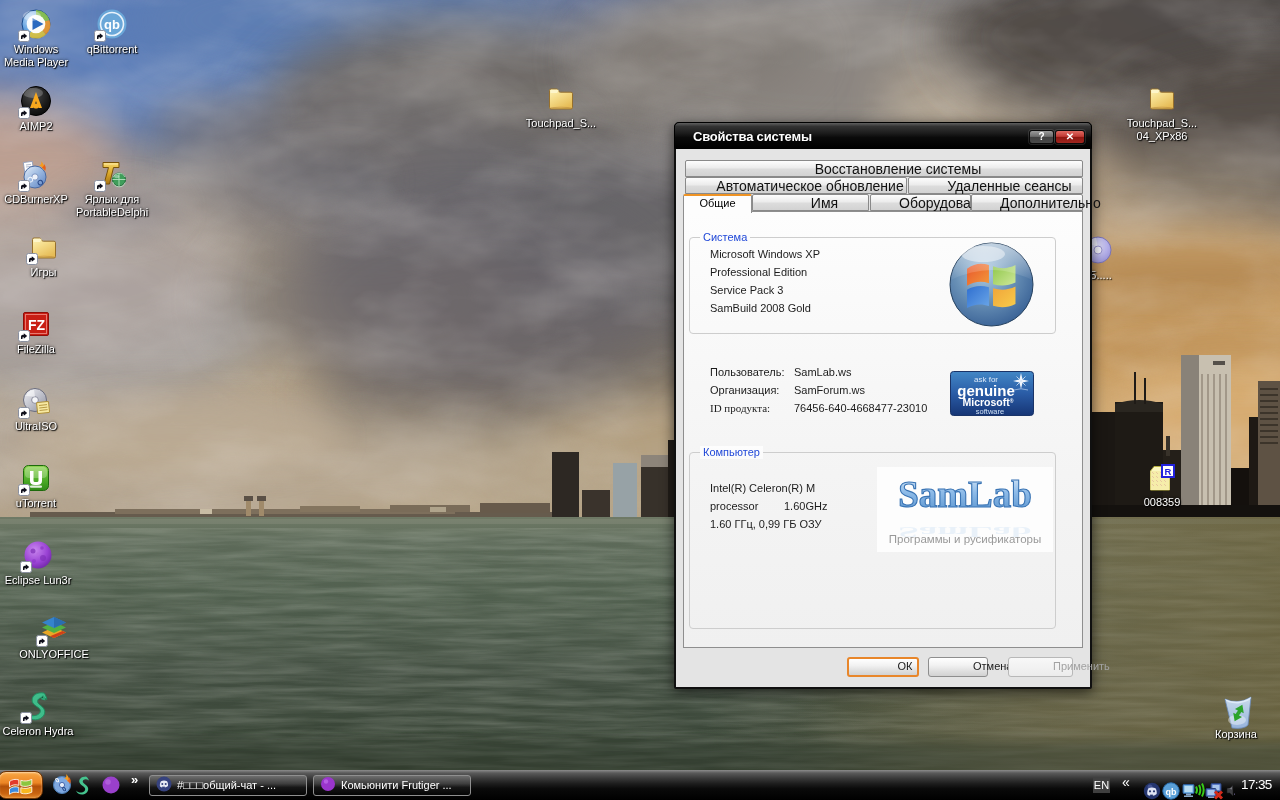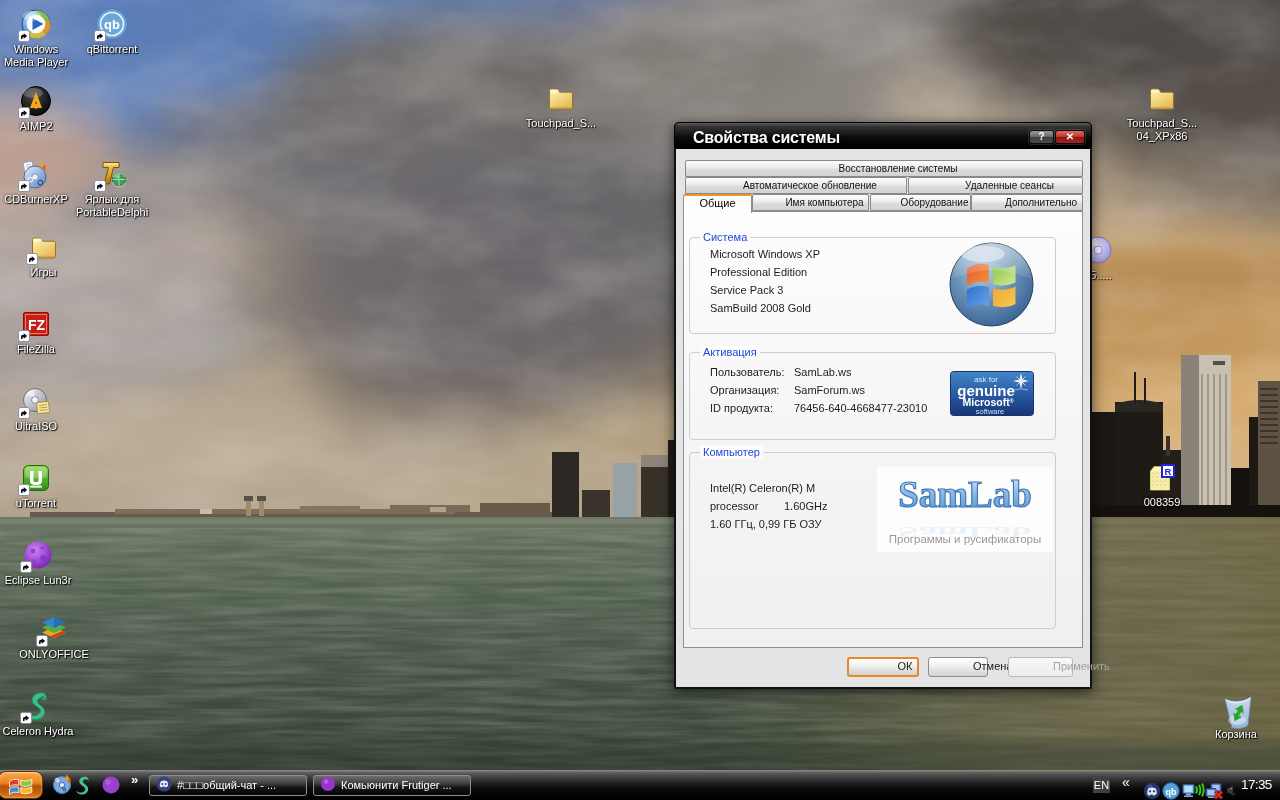--- a/index.html
+++ b/index.html
@@ -6,25 +6,25 @@
 body{font-family:"Liberation Sans",sans-serif;position:relative;}
 #desk{position:absolute;left:0;top:0;width:1280px;height:770px;overflow:hidden;}
 #wall{position:absolute;left:0;top:0;}
 .ico{position:absolute;text-align:center;color:#fff;font-size:11px;line-height:13px;text-shadow:1px 1px 1px #000,0 0 3px #000;}
 .ico .img{position:relative;margin:0 auto;width:32px;height:32px;}
 .ico .lbl{margin-top:3px;}
 .ico svg text{text-shadow:none;}
 
 #dlg{position:absolute;left:674px;top:122px;width:418px;height:567px;background:#e4e4e4;border:2px solid #101010;border-radius:5px 5px 2px 2px;box-shadow:0 3px 14px rgba(0,0,0,.65);}
 #tbar{position:absolute;left:-2px;top:-2px;width:418px;height:27px;border-radius:5px 5px 0 0;background:linear-gradient(180deg,#5f5f5f 0%,#333 14%,#1d1d1d 40%,#0a0a0a 58%,#000 100%);border:1px solid #000;}
-#tbar .cap{position:absolute;left:18px;top:6px;font-size:16px;font-weight:bold;color:#fff;text-shadow:0 1px 2px #000;letter-spacing:-0.2px;}
+#tbar .cap{position:absolute;left:18px;top:6px;font-size:13px;font-weight:bold;color:#fff;text-shadow:0 1px 2px #000;letter-spacing:-0.2px;}
 .cbtn{position:absolute;top:7px;height:14px;border-radius:3px;border:1px solid #0a0a0a;color:#fff;font-size:10px;font-weight:bold;text-align:center;line-height:12px;box-shadow:0 0 0 1px rgba(255,255,255,.12);}
 #bq{left:354px;width:25px;background:linear-gradient(180deg,#9a9a9a 0%,#6d6d6d 45%,#3f3f3f 52%,#4a4a4a 100%);}
 #bx{left:380px;width:30px;background:linear-gradient(180deg,#e06a62 0%,#c03a34 45%,#8e1610 52%,#a12620 100%);}
-.tab{position:absolute;height:17px;background:linear-gradient(180deg,#fdfdfd 0%,#ececec 45%,#dcdcdc 55%,#d2d2d2 100%);border:1px solid #898989;border-radius:2px 2px 0 0;font-size:10px;color:#111;text-align:center;line-height:16px;padding-left:28px;}
+.tab{position:absolute;height:17px;background:linear-gradient(180deg,#fdfdfd 0%,#ececec 45%,#dcdcdc 55%,#d2d2d2 100%);border:1px solid #898989;border-radius:2px 2px 0 0;font-size:14px;color:#111;text-align:center;line-height:16px;padding-left:28px;}
 #tabsel{position:absolute;left:7px;top:70px;width:69px;height:19px;background:#fdfdfd;border:1px solid #8e8e8e;border-bottom:none;border-top:2px solid #ef9324;border-radius:2px 2px 0 0;font-size:11px;color:#000;text-align:center;line-height:15px;z-index:3;}
 #page{position:absolute;left:7px;top:87px;width:400px;height:437px;background:linear-gradient(180deg,#fdfdfd,#f4f4f4 60%,#f0f0f0);border:1px solid #8e8e8e;z-index:2;}
 .grp{position:absolute;left:13px;width:367px;border:1px solid #cdcdcd;border-radius:4px;}
 .grp .gl{position:absolute;left:10px;top:-7px;background:inherit;background:linear-gradient(180deg,#fdfdfd,#fbfbfb);padding:0 3px;font-size:11px;color:#2048d8;line-height:13px;}
 .txt{position:absolute;font-size:11px;color:#1c1c1c;}
 .btn{position:absolute;top:533px;height:20px;background:linear-gradient(180deg,#ffffff 0%,#f2f2f2 40%,#dedede 75%,#d2d2d2 100%);border:1px solid #8e8e8e;border-radius:3px;font-size:11px;color:#1a1a1a;text-align:center;line-height:17px;padding-left:44px;}
 
 #task{position:absolute;left:0;top:770px;width:1280px;height:30px;background:linear-gradient(180deg,#8c8c8c 0%,#5a5a5a 10%,#3a3a3a 27%,#1e1e1e 45%,#0a0a0a 62%,#000 100%);}
 #start{position:absolute;left:-2px;top:1px;width:45px;height:28px;border-radius:8px;background:linear-gradient(180deg,#f8a844 0%,#ec8524 42%,#b35108 55%,#c96410 82%,#e08428 100%);border:1px solid #6e3404;box-shadow:inset 0 1px 2px rgba(255,255,255,.55),inset 0 -1px 2px rgba(255,200,120,.3);}
 .tkb{position:absolute;top:5px;height:21px;border:1px solid #8f8f8f;border-radius:3px;background:linear-gradient(180deg,#6e6e6e 0%,#3f3f3f 40%,#161616 60%,#050505 100%);color:#fff;font-size:11px;line-height:19px;white-space:nowrap;overflow:hidden;}
@@ -507,28 +507,25 @@
  <div class="tab" style="left:295px;top:70px;width:112px;">Дополнительно</div>
  <div id="tabsel">Общие</div>
  <div id="page"></div>
  <div class="grp" style="top:113px;height:97px;z-index:4;">
         <span class="gl">Система</span>
       </div>
  <div class="txt" style="left:34px;top:124px;z-index:5;">Microsoft Windows XP</div>
  <div class="txt" style="left:34px;top:142px;z-index:5;">Professional Edition</div>
  <div class="txt" style="left:34px;top:160px;z-index:5;">Service Pack 3</div>
  <div class="txt" style="left:34px;top:178px;z-index:5;">SamBuild 2008 Gold</div>
- <div class="grp" style="top:228px;height:88px;z-index:4;">
-        <span class="gl">Активация</span>
-      </div>
  <div class="txt" style="left:34px;top:242px;z-index:5;">Пользователь:</div>
       <div class="txt" style="left:118px;top:242px;z-index:5;">SamLab.ws</div>
  <div class="txt" style="left:34px;top:260px;z-index:5;">Организация:</div>
       <div class="txt" style="left:118px;top:260px;z-index:5;">SamForum.ws</div>
- <div class="txt" style="left:34px;top:278px;z-index:5;">ID продукта:</div>
+ <div class="txt" style="left:34px;top:278px;z-index:5;font-family:Liberation Serif, serif;">ID продукта:</div>
       <div class="txt" style="left:118px;top:278px;z-index:5;">76456-640-4668477-23010</div>
  <div class="grp" style="top:328px;height:177px;z-index:4;">
         <span class="gl">Компьютер</span>
       </div>
  <div class="txt" style="left:34px;top:358px;z-index:5;">Intel(R) Celeron(R) M</div>
  <div class="txt" style="left:34px;top:376px;z-index:5;">processor</div>
       <div class="txt" style="left:108px;top:376px;z-index:5;">1.60GHz</div>
  <div class="txt" style="left:34px;top:394px;z-index:5;">1.60 ГГц, 0,99 ГБ ОЗУ</div>
  <svg style="position:absolute;left:273px;top:118px;z-index:6;" width="85" height="85" viewBox="0 0 85 85">
         <defs>

